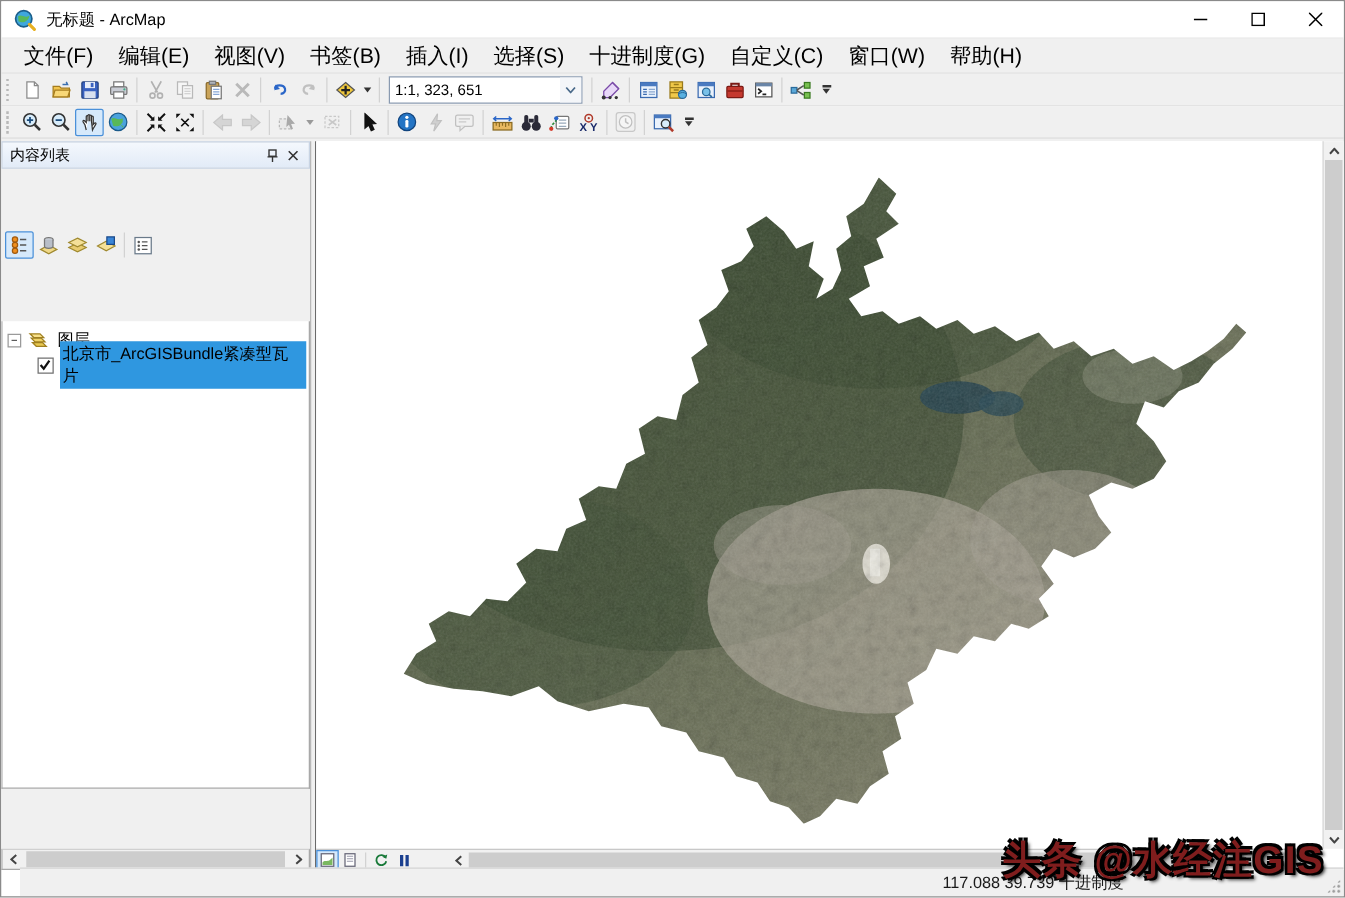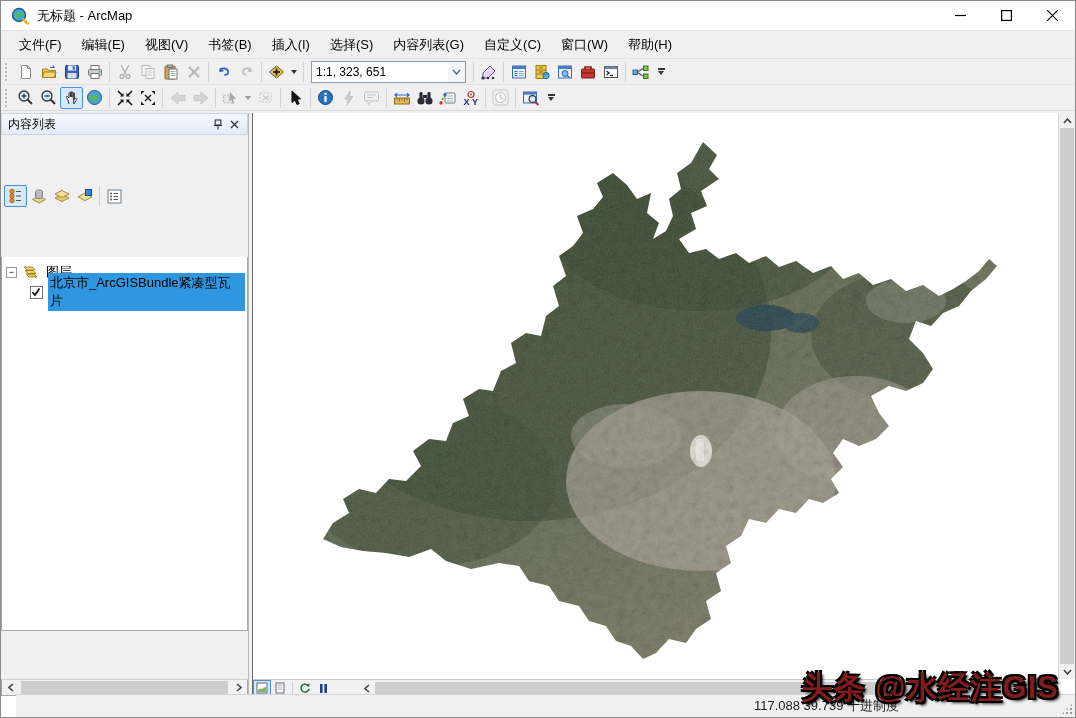--- a/index.html
+++ b/index.html
@@ -11,21 +11,21 @@
   .titlebar { position:absolute; top:0; left:0; right:0; height:30px; background:#fff;
               display:flex; align-items:center; border-bottom:1px solid #e5e5e5; }
   .titlebar .appicon { width:18px; height:18px; margin:0 8px 0 10px; }
   .title-text { font-size:13px; }
   .win-controls { margin-left:auto; display:flex; height:30px; }
   .win-btn { width:46px; height:30px; display:flex; align-items:center; justify-content:center; }
 
   
   .menubar { position:absolute; top:30px; left:0; right:0; height:28px; background:#f0f0f0;
              display:flex; align-items:center; padding-left:8px; border-bottom:1px solid #e0e0e0; }
-  .menu-item { padding:5px 10px; font-size:13px; }
+  .menu-item { padding:5px 10px; font-size:17px; }
 
   
   .toolbar { position:absolute; left:0; right:0; background:#f0f0f0; display:flex; align-items:center; }
   .tb1 { top:58px; height:26px; border-bottom:1px solid #e3e3e3; }
   .tb2 { top:84px; height:26px; border-bottom:1px solid #d9d9d9; }
   .grip { width:5px; height:18px; margin:0 5px 0 3px;
           background:repeating-linear-gradient(to bottom,#b8b8b8 0 2px,transparent 2px 4px);
           background-size:2px 100%; background-repeat:no-repeat; background-position:1px 0; }
   .sep { width:1px; height:20px; background:#d2d2d2; margin:0 3px; }
   .tbtn { width:23px; height:22px; display:flex; align-items:center; justify-content:center;
@@ -131,21 +131,21 @@
   </div>
 </div>
 
 <div class="menubar">
   <span class="menu-item">文件(F)</span>
   <span class="menu-item">编辑(E)</span>
   <span class="menu-item">视图(V)</span>
   <span class="menu-item">书签(B)</span>
   <span class="menu-item">插入(I)</span>
   <span class="menu-item">选择(S)</span>
-  <span class="menu-item">内容列表(G)</span>
+  <span class="menu-item">十进制度(G)</span>
   <span class="menu-item">自定义(C)</span>
   <span class="menu-item">窗口(W)</span>
   <span class="menu-item">帮助(H)</span>
 </div>
 
 <div class="toolbar tb1">
   <div class="grip"></div>
 
   <div class="tbtn">
     <svg width="16" height="16" viewBox="0 0 16 16">

